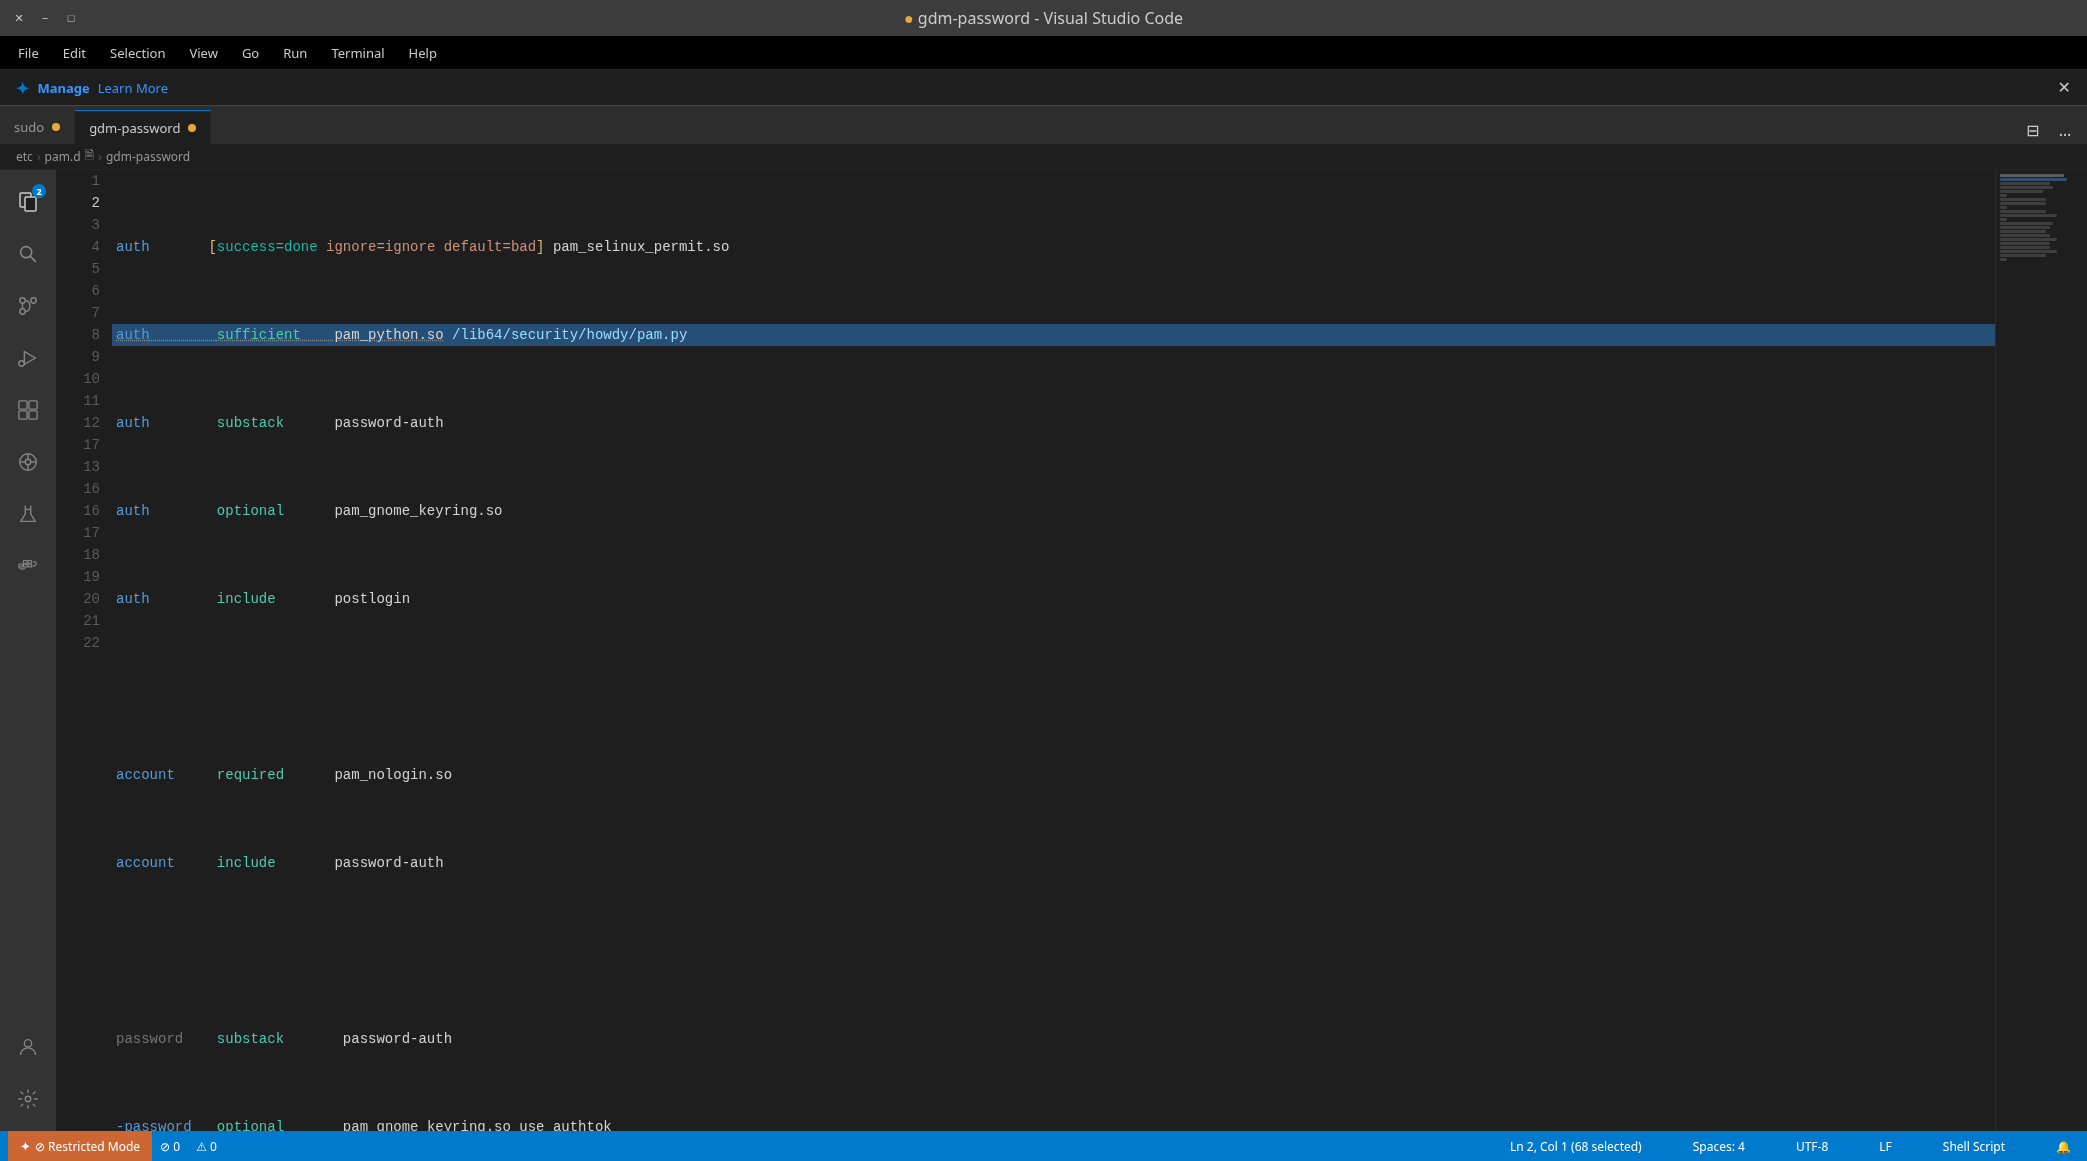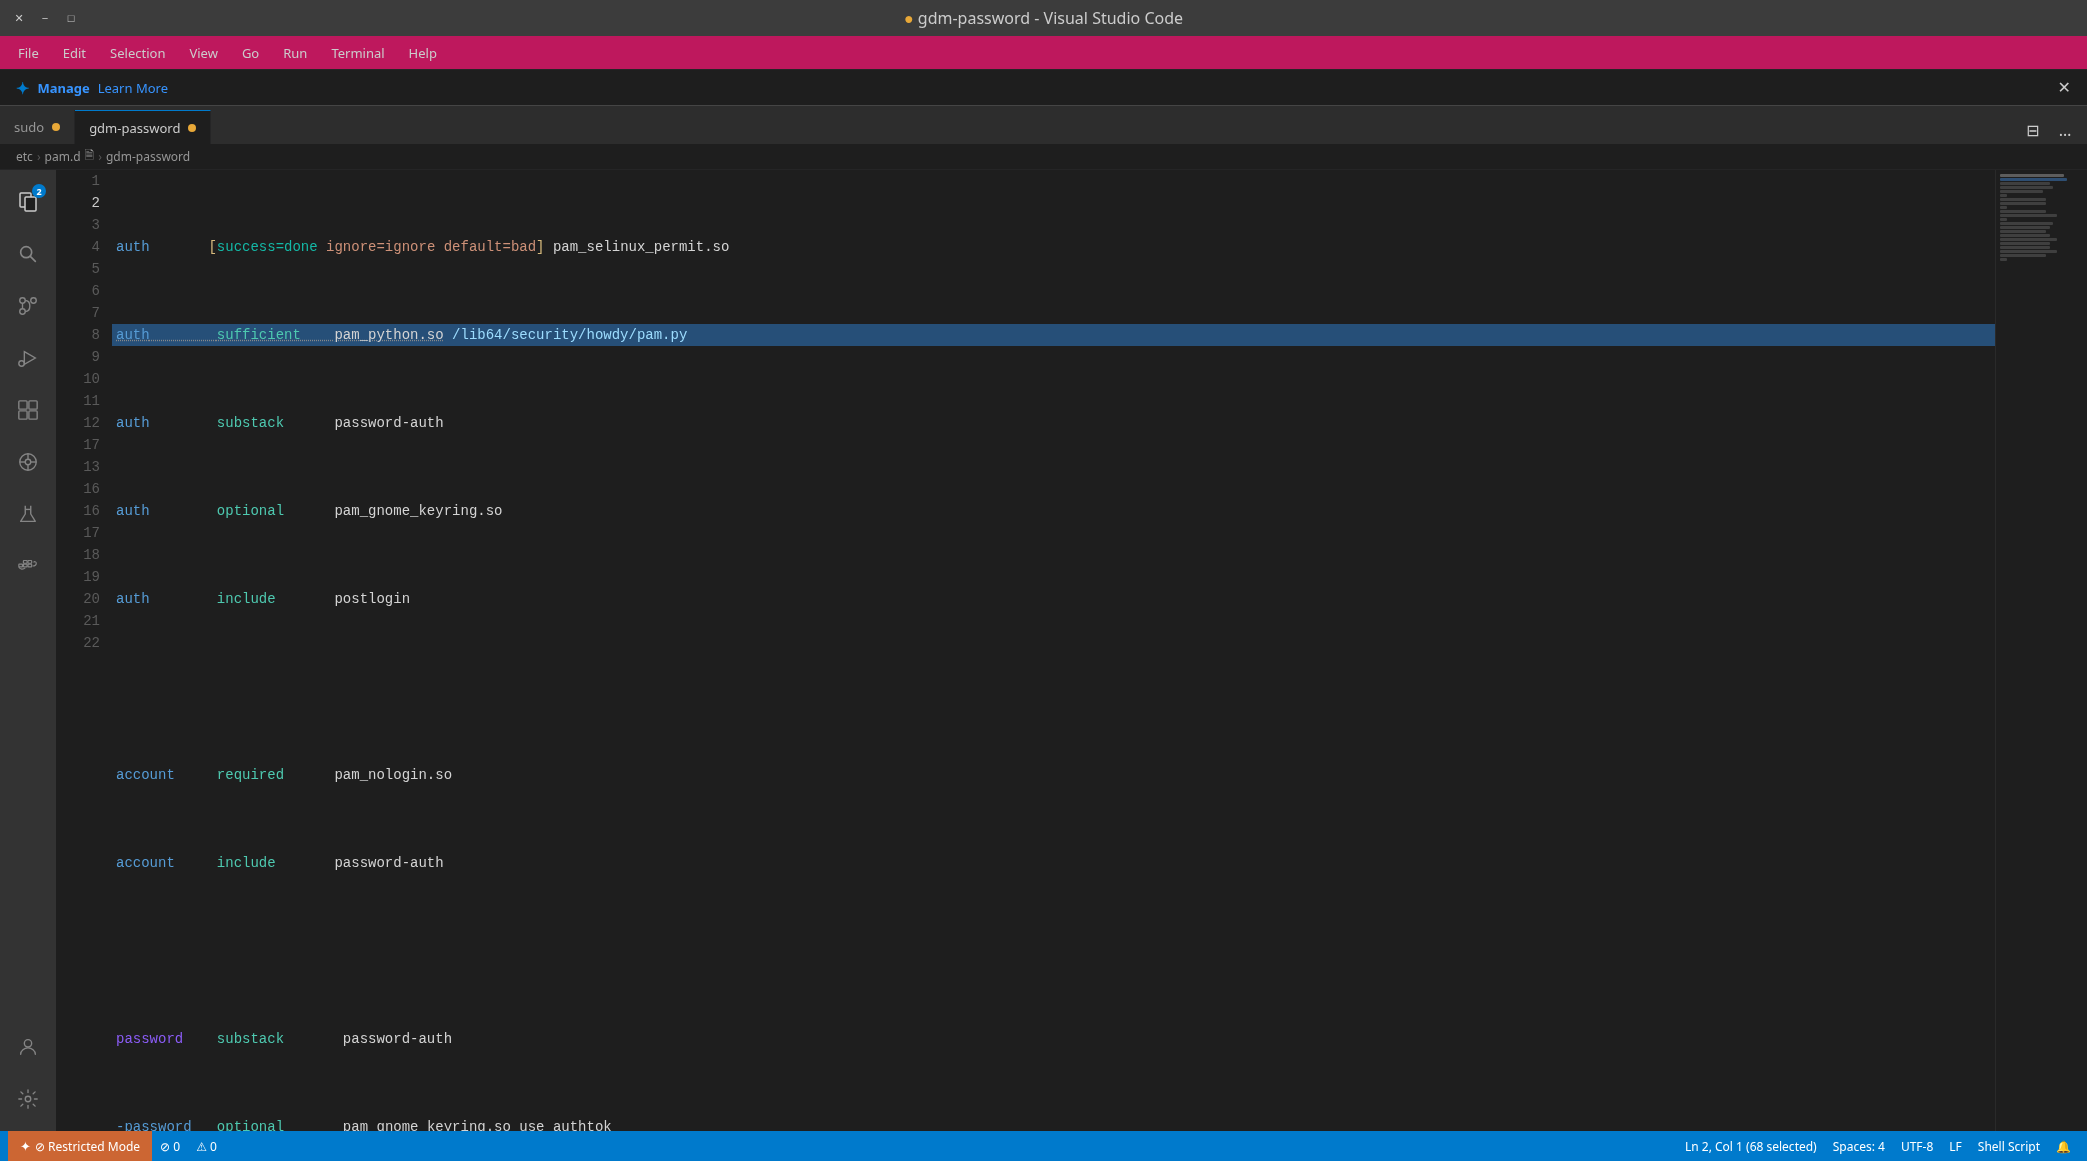--- a/index.html
+++ b/index.html
@@ -39,21 +39,21 @@
       justify-content: center;
       font-size: 11px;
       color: #cccccc;
       background: transparent;
     }
     .dot-indicator { color: #e8a838; }
 
     
     #menu-bar {
       height: 34px;
-      background: #be185d;
+      background: #000000;
       display: flex;
       align-items: center;
       padding: 0 8px;
       gap: 4px;
       border-bottom: 1px solid #252526;
     }
     .menu-item {
       padding: 4px 10px;
       font-size: 13px;
       color: #cccccc;
@@ -305,20 +305,21 @@
       white-space: nowrap;
     }
     .status-item.restricted {
       background: #cc6633;
       padding: 0 12px;
     }
     .status-right {
       margin-left: auto;
       display: flex;
       align-items: center;
+      gap: 35px;
     }
   </style>
 </head>
 <body>
 
 <div id="title-bar">
   <div class="window-controls">
     <button class="wc-btn">✕</button>
     <button class="wc-btn">−</button>
     <button class="wc-btn">□</button>
@@ -508,21 +509,21 @@
         <span style="color:#569cd6">account</span><span>     </span><span style="color:#4ec9b0">required</span><span>      pam_nologin.so</span>
       </div>
       
       <div class="code-line">
         <span style="color:#569cd6">account</span><span>     </span><span style="color:#4ec9b0">include</span><span>       password-auth</span>
       </div>
       
       <div class="code-line">&nbsp;</div>
       
       <div class="code-line">
-        <span style="color:#8b5cf6">password</span><span>    </span><span style="color:#4ec9b0">substack</span><span>       password-auth</span>
+        <span style="color:#737373">password</span><span>    </span><span style="color:#4ec9b0">substack</span><span>       password-auth</span>
       </div>
       
       <div class="code-line">
         <span style="color:#569cd6">-password</span><span>   </span><span style="color:#4ec9b0">optional</span><span>       pam_gnome_keyring.so use_authtok</span>
       </div>
       
       
       
       
       

